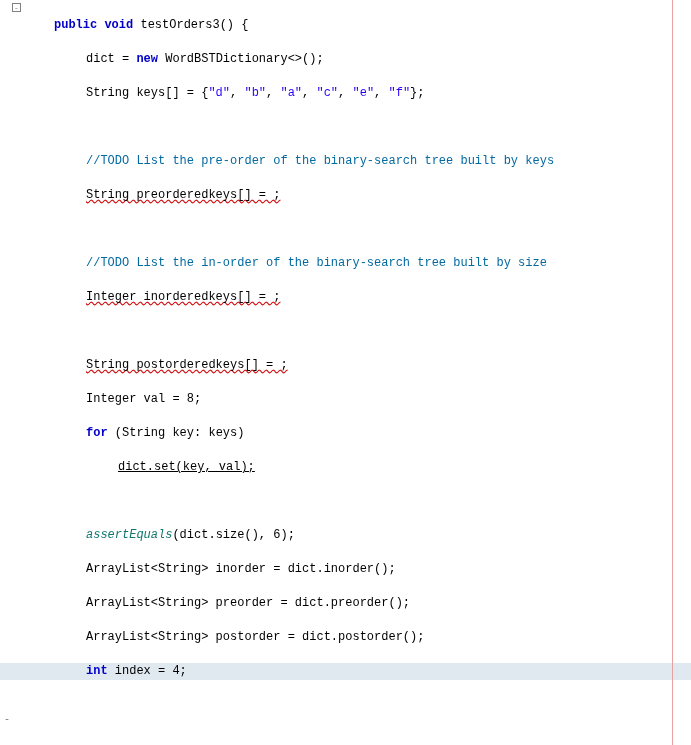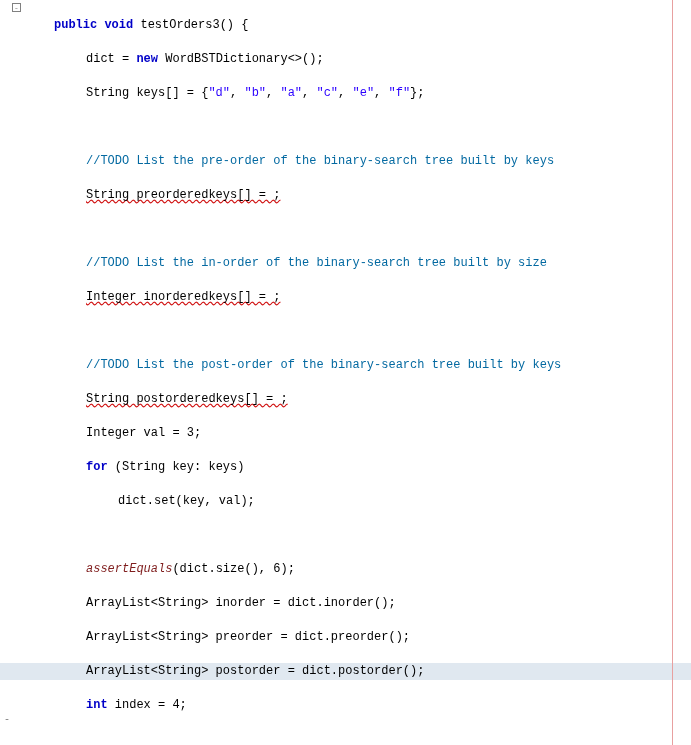--- a/index.html
+++ b/index.html
@@ -49,36 +49,36 @@
   position: absolute;
   left: 30px;
   top: 0;
   white-space: pre;
   line-height: 17px;
 }
 .line { height: 17px; }
 .kw { color: #0000c8; font-weight: bold; }
 .str { color: #2a00ff; }
 .comm { color: #0369a1; }
-.assert { font-style: italic; color: #7f1d1d; }
+.assert { font-style: italic; color: #0f766e; }
 .err-underline {
   text-decoration: underline wavy #d01010;
   text-decoration-skip-ink: none;
 }
 .highlight-line {
   background: #e0e8f0;
   position: absolute;
   left: 0;
   height: 17px;
   width: 691px;
   z-index: -1;
 }
 .indent1 { padding-left: 24px; }
 .indent2 { padding-left: 56px; }
-.indent3 { padding-left: 88px; }
+.indent3 { padding-left: 88px; text-decoration: underline; }
 .cursor-indicator {
   position: absolute;
   left: 4px;
   font-size: 10px;
   color: #808080;
 }
 </style>
 </head>
 <body>
 
@@ -96,23 +96,22 @@
 <div class="line indent1"><span class="kw">public</span> <span class="kw">void</span><span> testOrders3() {</span></div>
 <div class="line indent2"><span>dict = </span><span class="kw">new</span><span> WordBSTDictionary&lt;&gt;();</span></div>
 <div class="line indent2"><span>String keys[] = {</span><span class="str">"d"</span><span>, </span><span class="str">"b"</span><span>, </span><span class="str">"a"</span><span>, </span><span class="str">"c"</span><span>, </span><span class="str">"e"</span><span>, </span><span class="str">"f"</span><span>};</span></div>
 <div class="line"></div>
 <div class="line indent2"><span class="comm">//TODO List the pre-order of the binary-search tree built by keys</span></div>
 <div class="line indent2"><span class="err-underline">String preorderedkeys[] = ;</span></div>
 <div class="line"></div>
 <div class="line indent2"><span class="comm">//TODO List the in-order of the binary-search tree built by size</span></div>
 <div class="line indent2"><span class="err-underline">Integer inorderedkeys[] = ;</span></div>
 <div class="line"></div>
-<div class="line indent2"><span class="comm">//TODO List the post-order of the binary-search tree built by keys</span></div>
 <div class="line indent2"><span class="err-underline">String postorderedkeys[] = ;</span></div>
-<div class="line indent2"><span>Integer val = 3;</span></div>
+<div class="line indent2"><span>Integer val = 8;</span></div>
 <div class="line indent2"><span class="kw">for</span><span> (String key: keys)</span></div>
 <div class="line indent3"><span>dict.set(key, val);</span></div>
 <div class="line"></div>
 <div class="line indent2"><span class="assert">assertEquals</span><span>(dict.size(), 6);</span></div>
 <div class="line indent2"><span>ArrayList&lt;String&gt; inorder = dict.inorder();</span></div>
 <div class="line indent2"><span>ArrayList&lt;String&gt; preorder = dict.preorder();</span></div>
 <div class="line indent2"><span>ArrayList&lt;String&gt; postorder = dict.postorder();</span></div>
 <div class="line indent2"><span class="kw">int</span><span> index = 4;</span></div>
 
 

